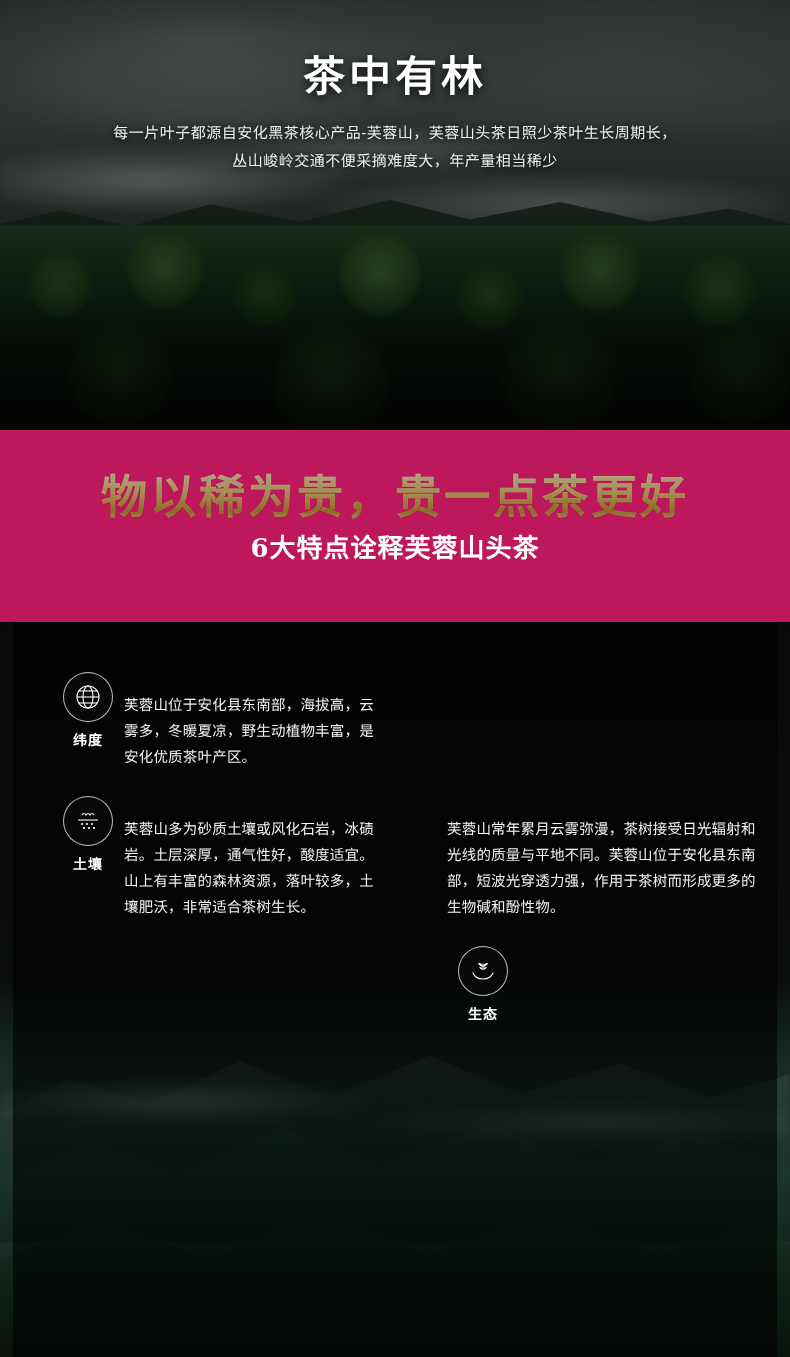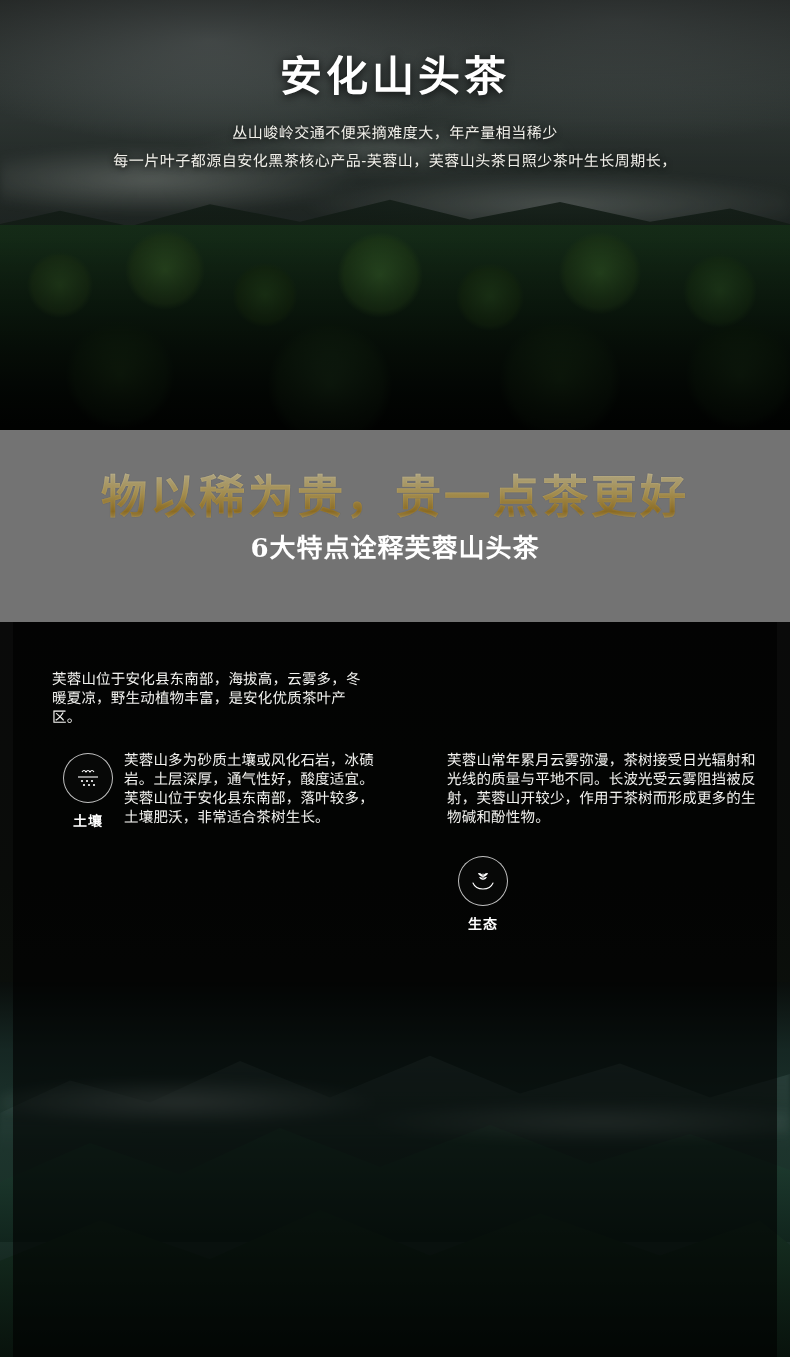--- a/index.html
+++ b/index.html
@@ -87,21 +87,21 @@
     letter-spacing: 0.5px;
     text-shadow: 0 1px 6px rgba(0,0,0,0.9);
   }
   .hero-sub div { white-space: nowrap; }
 
   
   .banner {
     position: relative;
     width: 790px;
     height: 192px;
-    background: #737373;
+    background: #be185d;
     text-align: center;
     padding-top: 38px;
   }
   .banner-title {
     font-family: "DejaVu Serif", "Liberation Serif", serif;
     font-size: 46px;
     font-weight: bold;
     letter-spacing: 3px;
     line-height: 58px;
     background: linear-gradient(180deg, #fdf3c9 0%, #e8c86f 45%, #c79a34 75%, #f3e3ad 100%);
@@ -199,40 +199,41 @@
   .feat-icon-label {
     margin-top: 7px;
     font-size: 14px;
     font-weight: bold;
     letter-spacing: 1px;
     color: #ffffff;
   }
   .feat-text {
     flex: 1 1 auto;
     font-size: 14.5px;
-    line-height: 19px;
+    line-height: 26px;
     color: #f2f2ef;
     padding-top: 0px;
     letter-spacing: 0.2px;
+    margin-top: 22px;
   }
 </style>
 </head>
 <body>
 
 <section class="hero">
   <div class="hero-sky"></div>
   <div class="hero-fog"></div>
   <div class="hero-ridge"></div>
   <div class="hero-canopy"></div>
   <div class="hero-vignette"></div>
   <div class="hero-text">
-    <div class="hero-title">安化山头茶</div>
+    <div class="hero-title">茶中有林</div>
     <div class="hero-sub">
+      <div>每一片叶子都源自安化黑茶核心产品-芙蓉山，芙蓉山头茶日照少茶叶生长周期长，</div>
       <div>丛山峻岭交通不便采摘难度大，年产量相当稀少</div>
-      <div>每一片叶子都源自安化黑茶核心产品-芙蓉山，芙蓉山头茶日照少茶叶生长周期长，</div>
     </div>
   </div>
 </section>
 
 <section class="banner">
   <div class="banner-title">物以稀为贵，贵一点茶更好</div>
   <div class="banner-sub">6大特点诠释芙蓉山头茶</div>
 </section>
 
 <section class="features">
@@ -240,20 +241,32 @@
   <div class="feat-bg-mountains"></div>
   <div class="feat-ridge-a"></div>
   <div class="feat-ridge-b"></div>
   <div class="feat-ridge-c"></div>
   <div class="feat-mist"></div>
   <div class="feat-panel"></div>
 
   <div class="feat-grid">
 
     <div class="feat-item">
+      <div class="feat-iconwrap">
+        <div class="feat-circle">
+          <svg width="30" height="30" viewBox="0 0 30 30" fill="none" stroke="#ffffff" stroke-width="1.1">
+            <circle cx="15" cy="15" r="11"></circle>
+            <ellipse cx="15" cy="15" rx="5" ry="11"></ellipse>
+            <line x1="4" y1="15" x2="26" y2="15"></line>
+            <line x1="6" y1="9" x2="24" y2="9"></line>
+            <line x1="6" y1="21" x2="24" y2="21"></line>
+          </svg>
+        </div>
+        <div class="feat-icon-label">纬度</div>
+      </div>
       <div class="feat-text">芙蓉山位于安化县东南部，海拔高，云雾多，冬暖夏凉，野生动植物丰富，是安化优质茶叶产区。</div>
     </div>
 
     <div class="feat-item">
     </div>
 
     <div class="feat-item">
       <div class="feat-iconwrap">
         <div class="feat-circle">
           <svg width="30" height="30" viewBox="0 0 30 30" fill="none" stroke="#ffffff" stroke-width="1.1">
@@ -262,25 +275,25 @@
             <circle cx="9" cy="18" r="1.1" fill="#fff" stroke="none"></circle>
             <circle cx="14" cy="18" r="1.1" fill="#fff" stroke="none"></circle>
             <circle cx="19" cy="18" r="1.1" fill="#fff" stroke="none"></circle>
             <circle cx="11" cy="22" r="1.1" fill="#fff" stroke="none"></circle>
             <circle cx="16" cy="22" r="1.1" fill="#fff" stroke="none"></circle>
             <circle cx="21" cy="22" r="1.1" fill="#fff" stroke="none"></circle>
           </svg>
         </div>
         <div class="feat-icon-label">土壤</div>
       </div>
-      <div class="feat-text">芙蓉山多为砂质土壤或风化石岩，冰碛岩。土层深厚，通气性好，酸度适宜。芙蓉山位于安化县东南部，落叶较多，土壤肥沃，非常适合茶树生长。</div>
-    </div>
-
-    <div class="feat-item">
-      <div class="feat-text">芙蓉山常年累月云雾弥漫，茶树接受日光辐射和光线的质量与平地不同。长波光受云雾阻挡被反射，芙蓉山开较少，作用于茶树而形成更多的生物碱和酚性物。</div>
+      <div class="feat-text">芙蓉山多为砂质土壤或风化石岩，冰碛岩。土层深厚，通气性好，酸度适宜。山上有丰富的森林资源，落叶较多，土壤肥沃，非常适合茶树生长。</div>
+    </div>
+
+    <div class="feat-item">
+      <div class="feat-text">芙蓉山常年累月云雾弥漫，茶树接受日光辐射和光线的质量与平地不同。芙蓉山位于安化县东南部，短波光穿透力强，作用于茶树而形成更多的生物碱和酚性物。</div>
     </div>
 
     <div class="feat-item">
     </div>
 
     <div class="feat-item">
       <div class="feat-iconwrap">
         <div class="feat-circle">
           <svg width="30" height="30" viewBox="0 0 30 30" fill="none" stroke="#ffffff" stroke-width="1.1" stroke-linecap="round">
             <path d="M15 13 v-5"></path>

